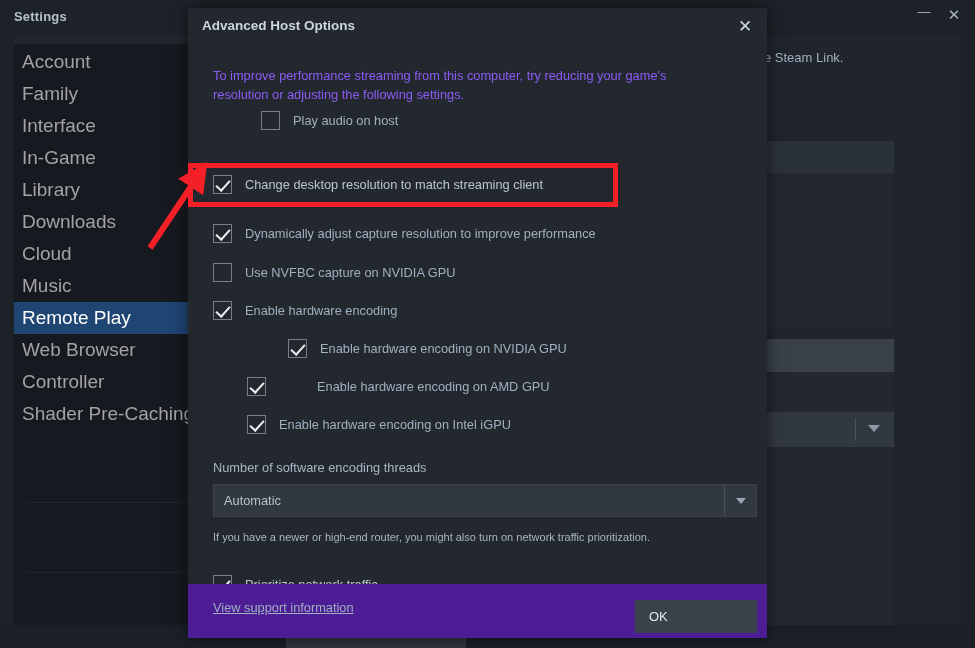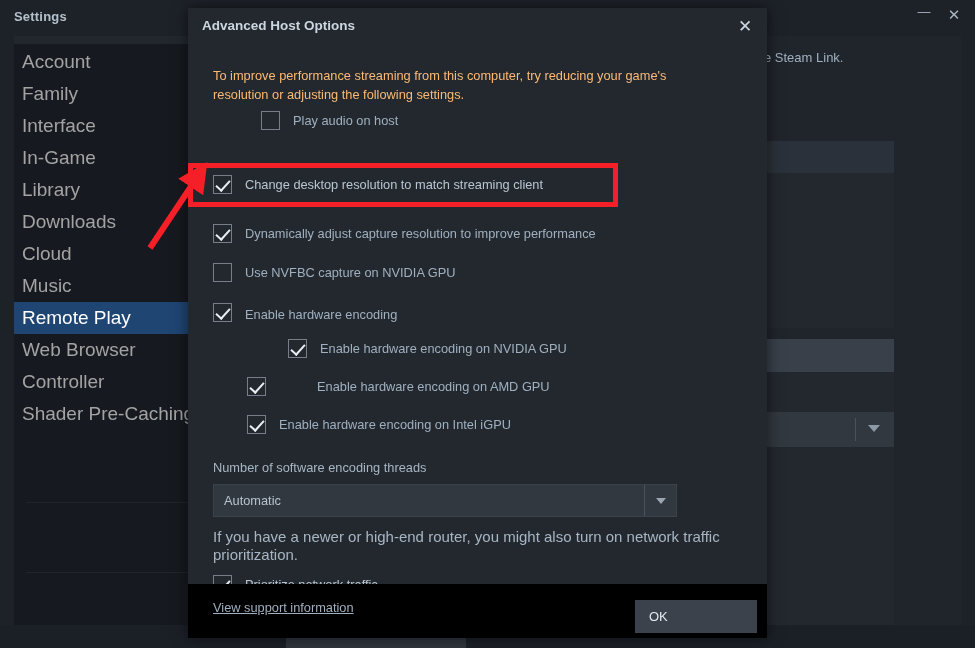--- a/index.html
+++ b/index.html
@@ -173,21 +173,21 @@
   }
   .dlg-body {
     position: absolute; left: 0; top: 36px;
     width: 579px; height: 540px;
     background: #23282e;
   }
   .dlg-desc {
     position: absolute; left: 25px; top: 22px;
     width: 508px;
     font-size: 12.8px; line-height: 19px;
-    color: #fdba74;
+    color: #8b5cf6;
   }
 
   
   .cb-row {
     position: absolute;
     display: flex; align-items: center;
     height: 24px;
   }
   .cbox {
     width: 19px; height: 19px;
@@ -229,21 +229,21 @@
     z-index: 40;
   }
 
   
   .field-label {
     position: absolute; left: 25px; top: 416px;
     font-size: 12.8px; color: #a7b6c4;
   }
   .select-box {
     position: absolute; left: 25px; top: 440px;
-    width: 464px; height: 33px;
+    width: 544px; height: 33px;
     background: #32383f;
     border: 1px solid #3b424a;
     display: flex; align-items: center;
   }
   .select-value {
     margin-left: 10px;
     font-size: 12.8px; color: #b6c3ce;
   }
   .select-arrow-zone {
     position: absolute; right: 0; top: 0;
@@ -253,29 +253,29 @@
   }
   .caret {
     width: 0; height: 0;
     border-left: 5.5px solid transparent;
     border-right: 5.5px solid transparent;
     border-top: 6.5px solid #9aa6b2;
   }
   .note-text {
     position: absolute; left: 25px; top: 484px;
     width: 510px;
-    font-size: 15px; line-height: 18px;
+    font-size: 11px; line-height: 18px;
     color: #a7b6c4;
   }
 
   
   .dlg-footer {
     position: absolute; left: 0; top: 576px;
     width: 579px; height: 54px;
-    background: #000000;
+    background: #4c1d95;
   }
   .support-link {
     position: absolute; left: 25px; top: 16px;
     font-size: 12.8px;
     color: #9fb0c0;
     text-decoration: underline;
   }
   .ok-btn {
     position: absolute; left: 447px; top: 16px;
     width: 122px; height: 33px;
@@ -385,21 +385,21 @@
             <span class="cb-label bright">Change desktop resolution to match streaming client</span>
           </div>
           <div class="cb-row" style="left: 25px; top: 177px;">
             <span class="cbox checked"></span>
             <span class="cb-label">Dynamically adjust capture resolution to improve performance</span>
           </div>
           <div class="cb-row" style="left: 25px; top: 216px;">
             <span class="cbox"></span>
             <span class="cb-label">Use NVFBC capture on NVIDIA GPU</span>
           </div>
-          <div class="cb-row" style="left: 25px; top: 254px; align-items: flex-end;">
+          <div class="cb-row" style="left: 25px; top: 254px;">
             <span class="cbox checked"></span>
             <span class="cb-label">Enable hardware encoding</span>
           </div>
           <div class="cb-row" style="left: 59px; top: 292px; padding-left: 41px;">
             <span class="cbox checked"></span>
             <span class="cb-label">Enable hardware encoding on NVIDIA GPU</span>
           </div>
           <div class="cb-row" style="left: 59px; top: 330px; gap: 38px;">
             <span class="cbox checked"></span>
             <span class="cb-label">Enable hardware encoding on AMD GPU</span>

